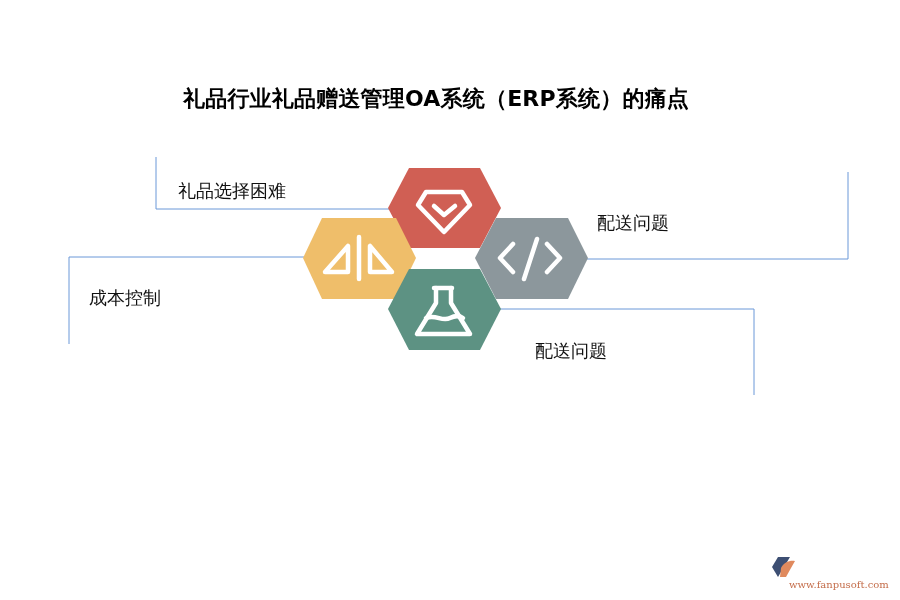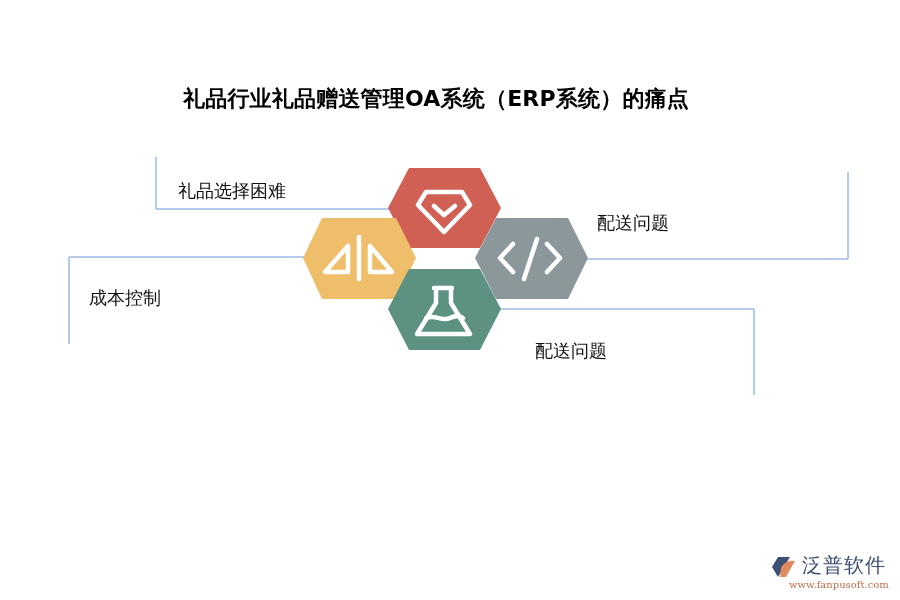--- a/index.html
+++ b/index.html
@@ -82,15 +82,14 @@
 <div class="label" style="left:178px; top:179px;">礼品选择困难</div>
 <div class="label" style="left:597px; top:203px;margin-top:8px;">配送问题</div>
 <div class="label" style="left:89px; top:286px;">成本控制</div>
 <div class="label" style="left:535px; top:339px;">配送问题</div>
 
 <div class="logo">
   <svg width="30" height="26" viewBox="0 0 30 26" style="position:absolute;left:0;top:2px;">
     <path d="M4,13 L10,3 L22,3 L16,13 L10,23 Z" fill="#3d4f73"></path>
     <path d="M13,14 C16,8 22,6 27,7 L23,14 L18,23 L12,23 Z" fill="#e08a5e"></path>
   </svg>
-  <div class="logo-text">泛普软件</div>
   <div class="logo-url">www.fanpusoft.com</div>
 </div>
 
 </body></html>

